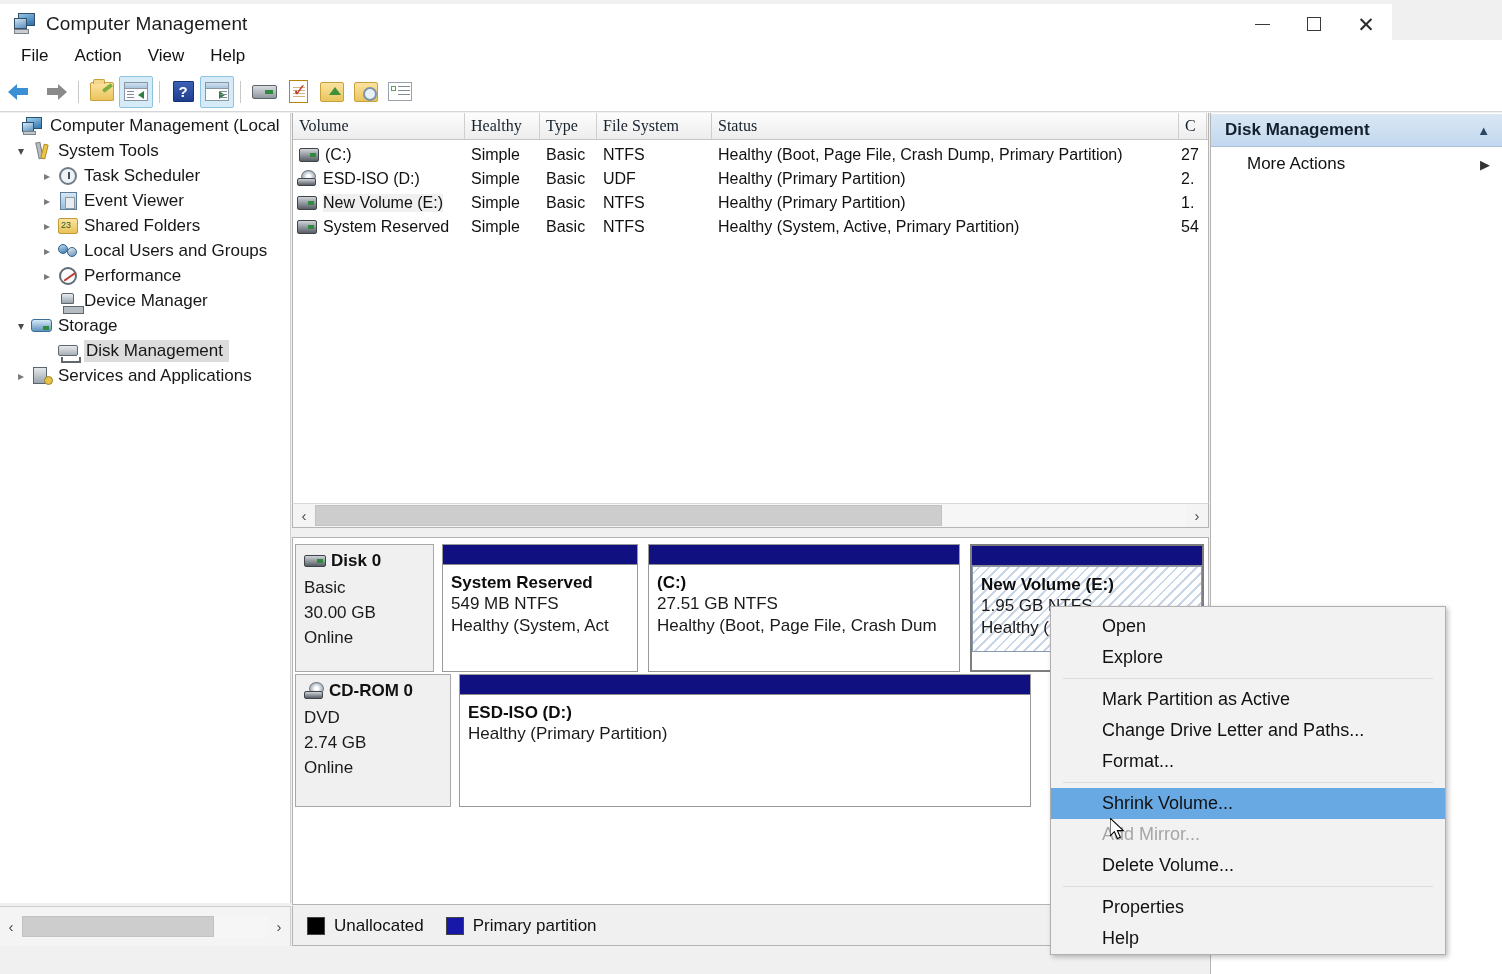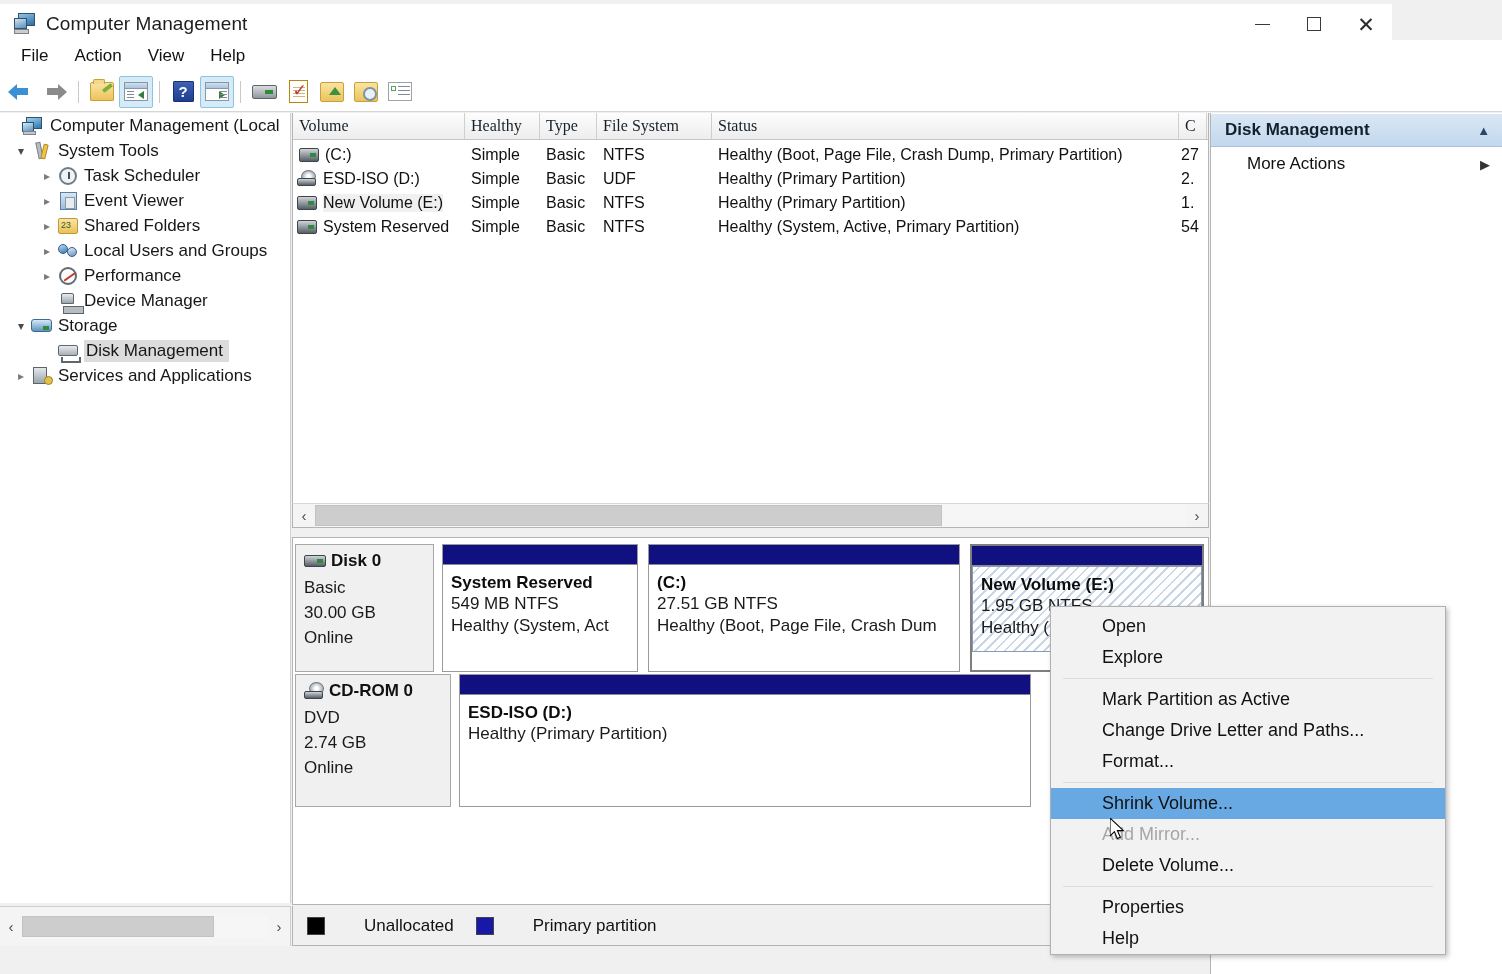--- a/index.html
+++ b/index.html
@@ -305,21 +305,21 @@
   .part.selected { border: 2px solid #7e7e7e; }
 
   
   .legend {
     position: absolute; left: 292px; top: 906px; width: 917px; height: 40px;
     background: #f0f0f0; border: 1px solid #b4b4b4; border-top: none;
     display: flex; align-items: center; padding-left: 14px;
   }
   .lg-item { display: flex; align-items: center; margin-right: 22px; }
   .lg-sw { width: 18px; height: 18px; margin-right: 9px; border: 1px solid #444; }
-  .lg-txt { font-size: 17px; color: #111; margin-left: 30px; }
+  .lg-txt { font-size: 17px; color: #111; }
 
   
   .tree-hscroll {
     position: absolute; left: 0; top: 906px; width: 291px; height: 40px;
     background: #f4f4f4; border-top: 1px solid #cfcfcf; border-right:1px solid #cfcfcf;
     display: flex; align-items: center;
   }
   .tree-hscroll .hs-thumb { width: 78%; }
 
   

